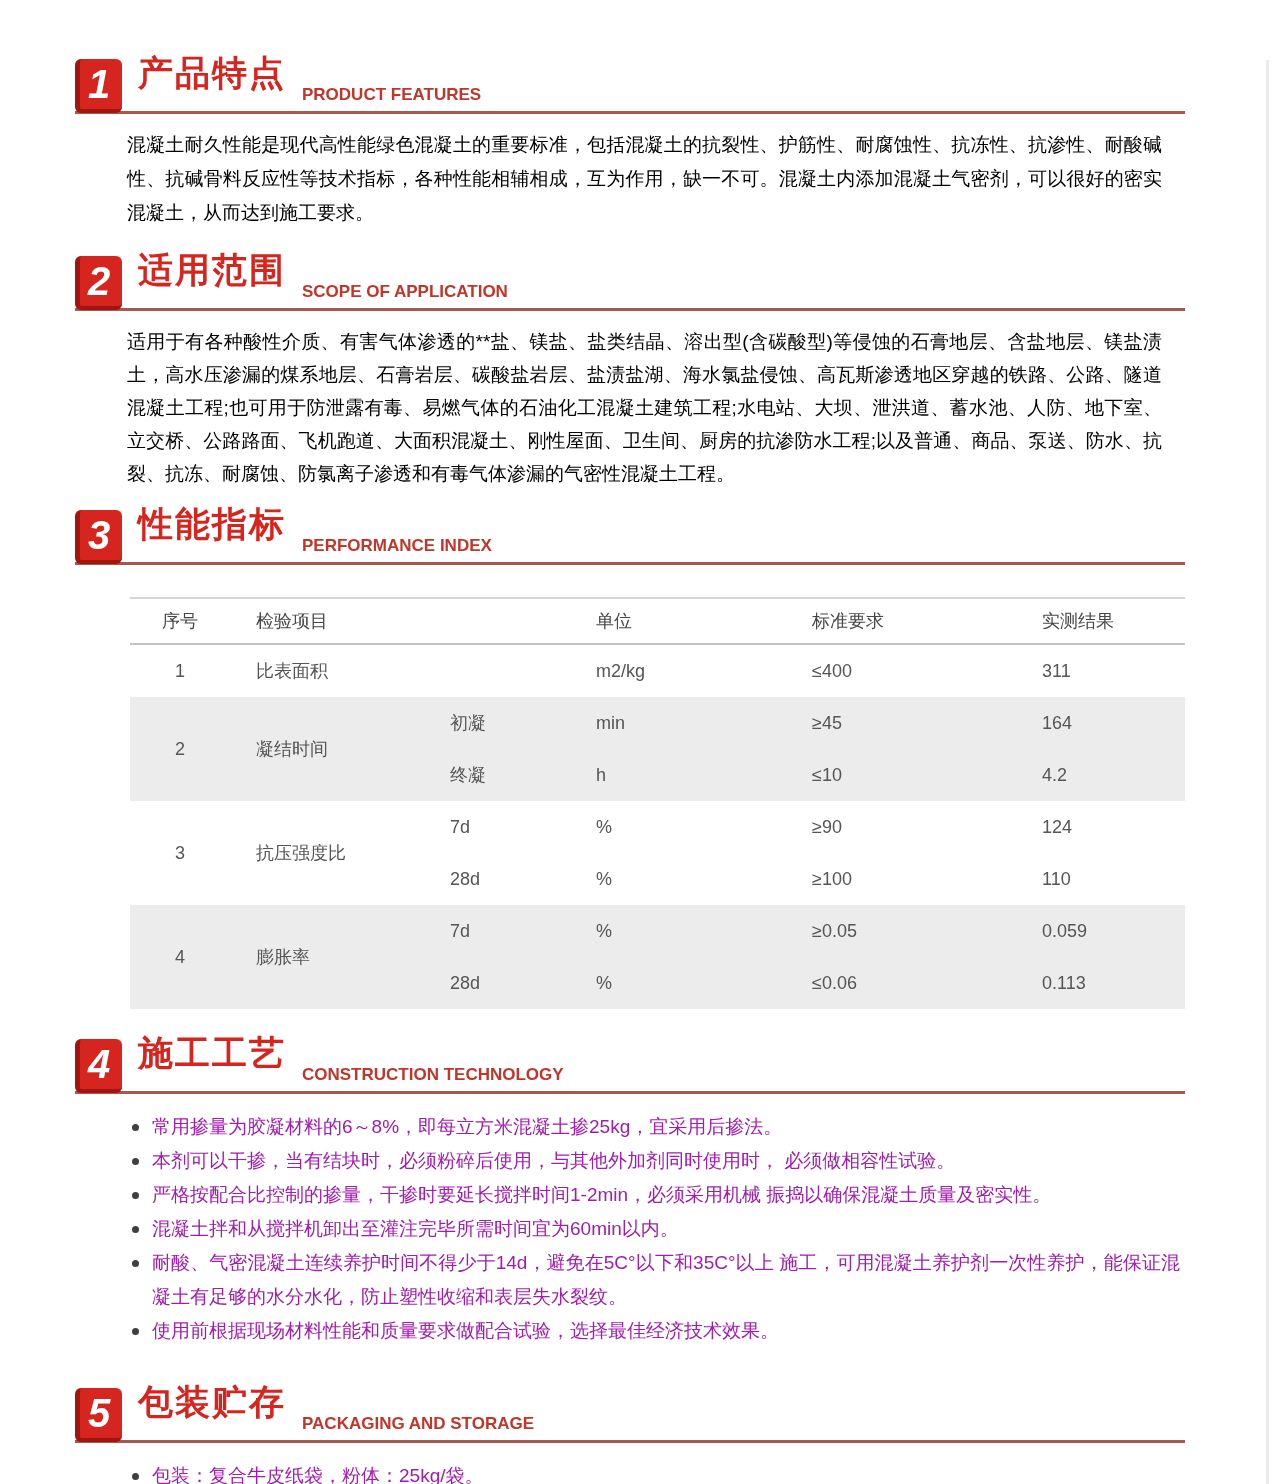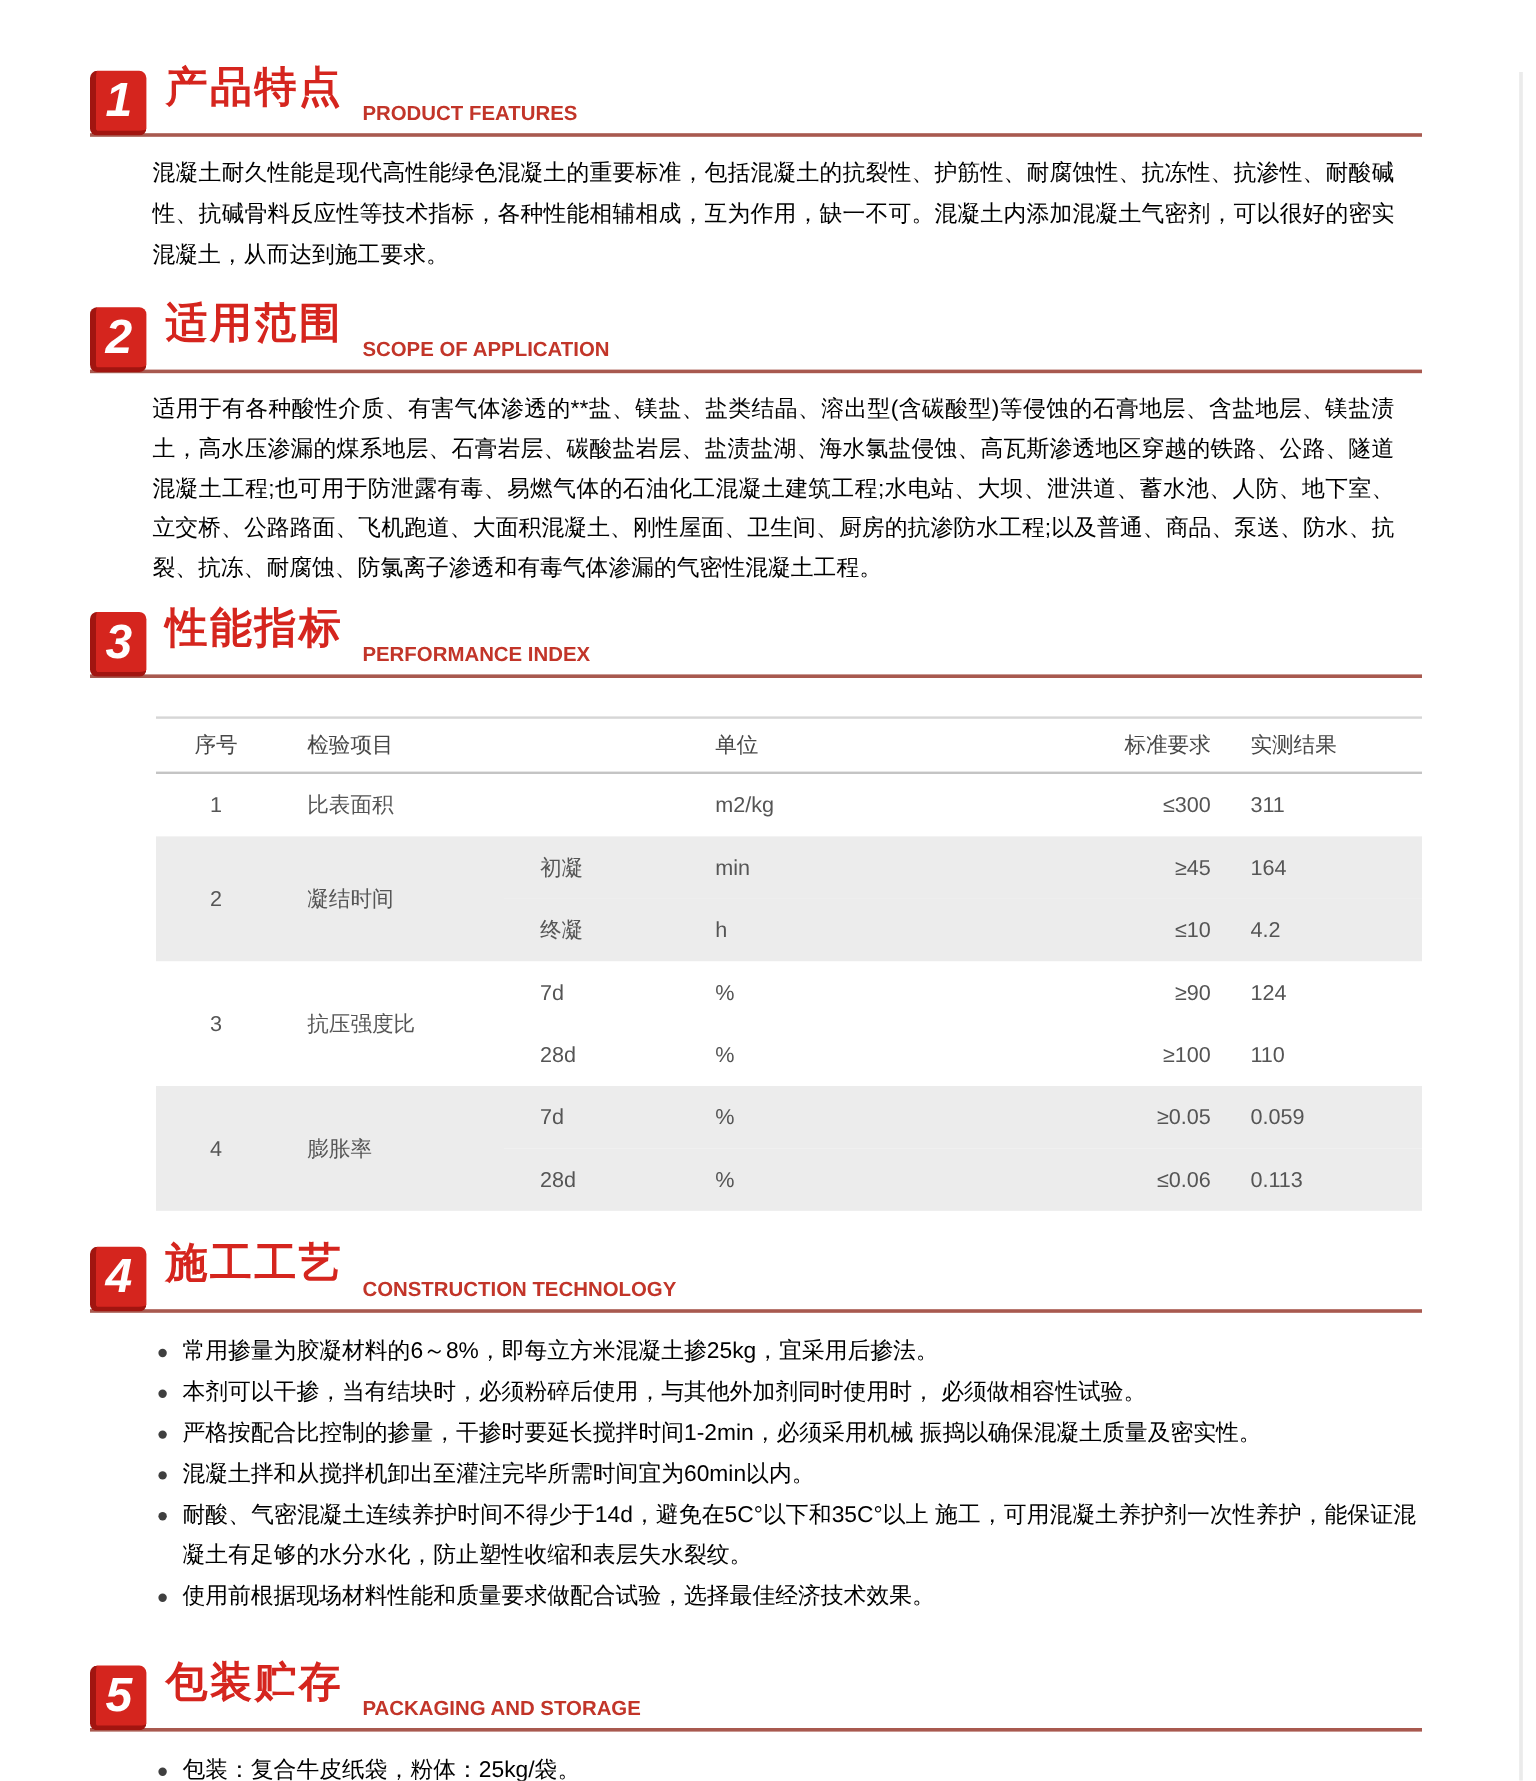--- a/index.html
+++ b/index.html
@@ -43,21 +43,21 @@
   .para{
     margin:14px 118px 0 127px;
     font-size:19px;line-height:34px;text-align:justify;color:#000000;
   }
   .para.tight{line-height:33px;}
 
   
   .bullets{margin:16px 100px 0 130px;padding:0;list-style:none;}
   .bullets li{
     position:relative;padding-left:22px;
-    font-size:19px;line-height:34px;color:#000000;text-align:justify;
+    font-size:19px;line-height:34px;color:#a21caf;text-align:justify;
   }
   .bullets li::before{
     content:"";position:absolute;left:2px;top:14px;width:7px;height:7px;
     border-radius:50%;background:#3f3f3f;
   }
   .bullets.spread li{margin-bottom:25px;}
 
   
   .perf-table{
     margin:32px 0 0 130px;width:1055px;border-collapse:collapse;table-layout:fixed;
@@ -71,21 +71,21 @@
   .perf-table col.c-res{width:175px;}
   .perf-table thead tr{border-top:2px solid #d6d6d6;border-bottom:2px solid #c4c4c4;}
   .perf-table th{
     font-weight:normal;color:#474747;text-align:left;height:42px;vertical-align:middle;
   }
   .perf-table td{vertical-align:middle;text-align:left;}
   .perf-table .h-no,.perf-table td.no{text-align:center;}
   .perf-table th.h-item,.perf-table td.item{padding-left:26px;}
   .perf-table td.sub{padding-left:30px;}
   .perf-table th.h-unit,.perf-table td.unit{padding-left:36px;}
-  .perf-table th.h-std,.perf-table td.std{padding-left:42px;text-align:right;}
+  .perf-table th.h-std,.perf-table td.std{padding-left:42px;}
   .perf-table th.h-res,.perf-table td.res{padding-left:32px;}
   .perf-table tr.single td{height:50px;}
   .perf-table tr.subrow td{height:50px;}
   .perf-table tr.gray{background:#ececec;}
 
   .sp-1{height:22px;}  
   .sp-2{height:16px;}  
   .sp-3{height:26px;}  
   .sp-4{height:36px;}  
   .top-pad{height:55px;}
@@ -143,21 +143,21 @@
         <th class="h-std">标准要求</th>
         <th class="h-res">实测结果</th>
       </tr>
     </thead>
     <tbody>
       <tr class="single">
         <td class="no">1</td>
         <td class="item">比表面积</td>
         <td class="sub"></td>
         <td class="unit">m2/kg</td>
-        <td class="std">≤300</td>
+        <td class="std">≤400</td>
         <td class="res">311</td>
       </tr>
 
       <tr class="gray subrow">
         <td class="no" rowspan="2">2</td>
         <td class="item" rowspan="2">凝结时间</td>
         <td class="sub">初凝</td>
         <td class="unit">min</td>
         <td class="std">≥45</td>
         <td class="res">164</td>

